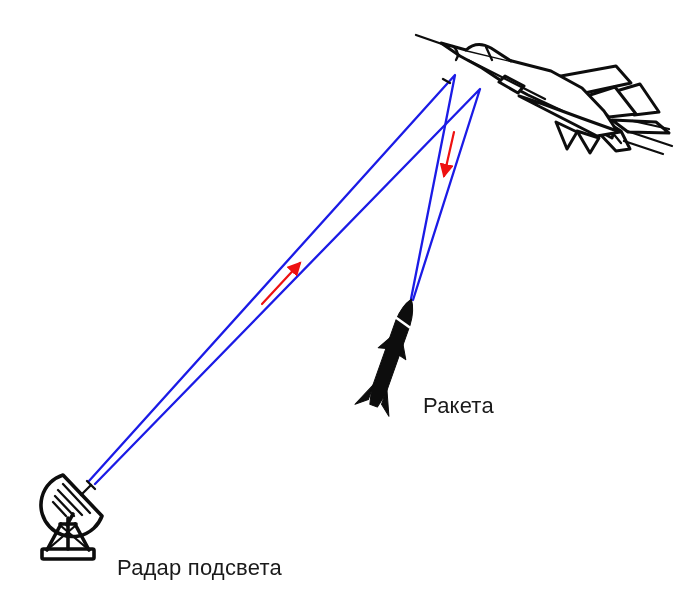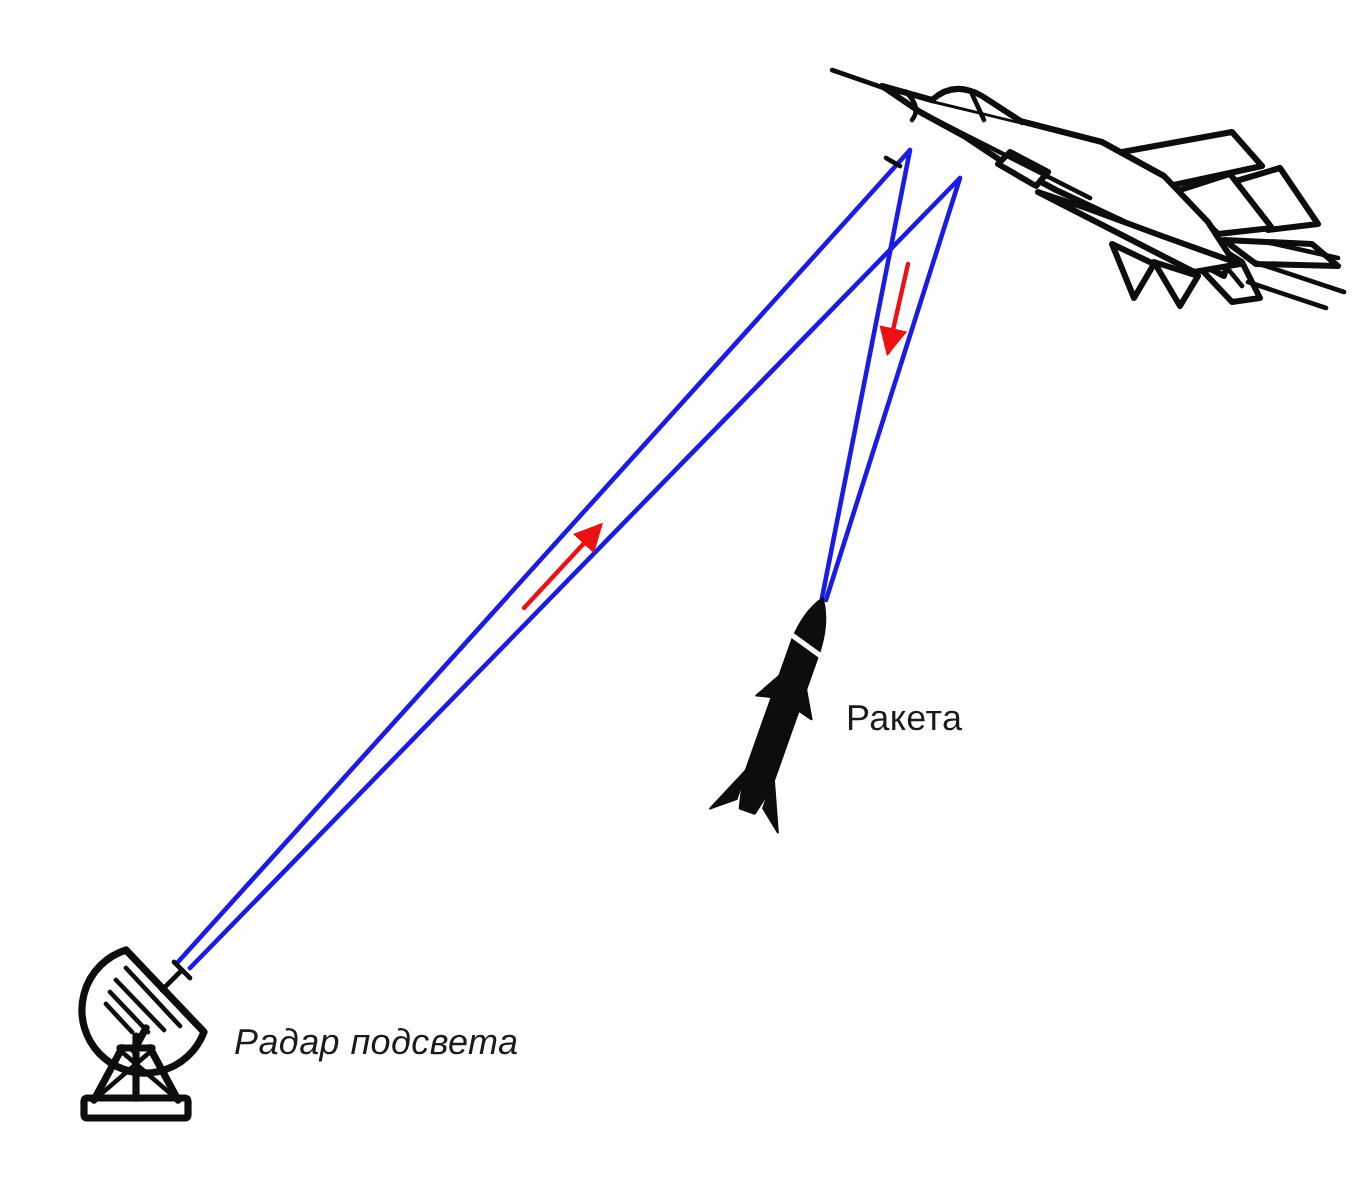--- a/index.html
+++ b/index.html
@@ -25,27 +25,28 @@
   .signal-arrow { fill: none; stroke: var(--arrow); stroke-width: 2.2; stroke-linecap: round; }
   .arrowhead { fill: var(--arrow); }
 
   .ink { stroke: var(--ink); fill: #ffffff; stroke-width: 3; stroke-linejoin: round; stroke-linecap: round; }
   .ink-thin { stroke: var(--ink); fill: none; stroke-width: 2.3; stroke-linejoin: round; stroke-linecap: round; }
   .ink-fill { fill: var(--ink); stroke: var(--ink); stroke-width: 1; stroke-linejoin: round; }
   .ink-heavy { stroke: var(--ink); fill: none; stroke-width: 3.6; stroke-linejoin: round; stroke-linecap: round; }
 
   .label {
     position: absolute;
-    font-size: 18px;
+    font-size: 22px;
     line-height: 20px;
     color: var(--label);
     white-space: nowrap;
     letter-spacing: 0.2px;
+    margin-top: 47px;
   }
-  .label-radar { left: 117px; top: 511px; font-style: italic; }
+  .label-radar { left: 117px; top: 511px; }
   .label-missile { left: 423px; top: 349px; }
 </style>
 </head>
 <body>
 
 <div class="canvas">
 
   <svg class="scene" width="685" height="593" viewBox="0 0 685 593">
     <defs>
       <marker id="redhead" viewBox="0 0 10 10" refX="8.5" refY="5" markerWidth="6.5" markerHeight="6.5" orient="auto-start-reverse">

